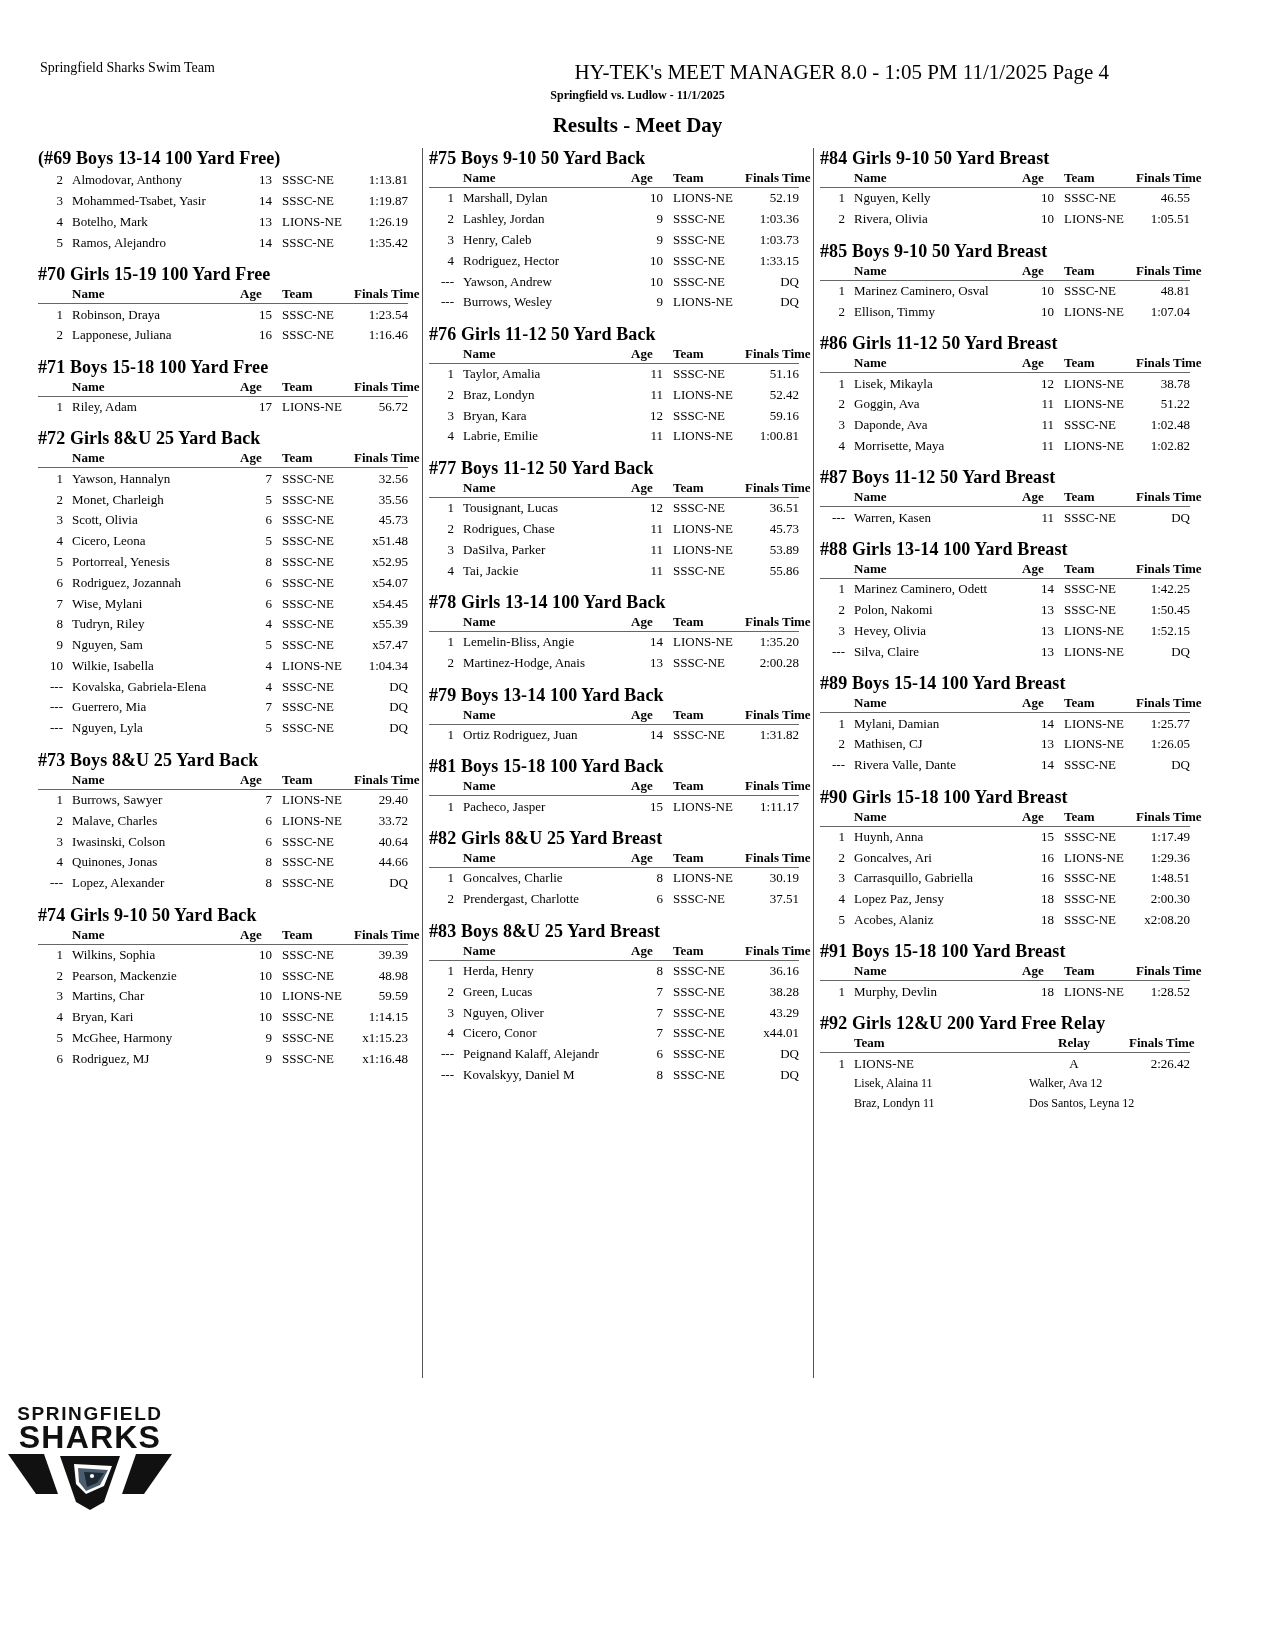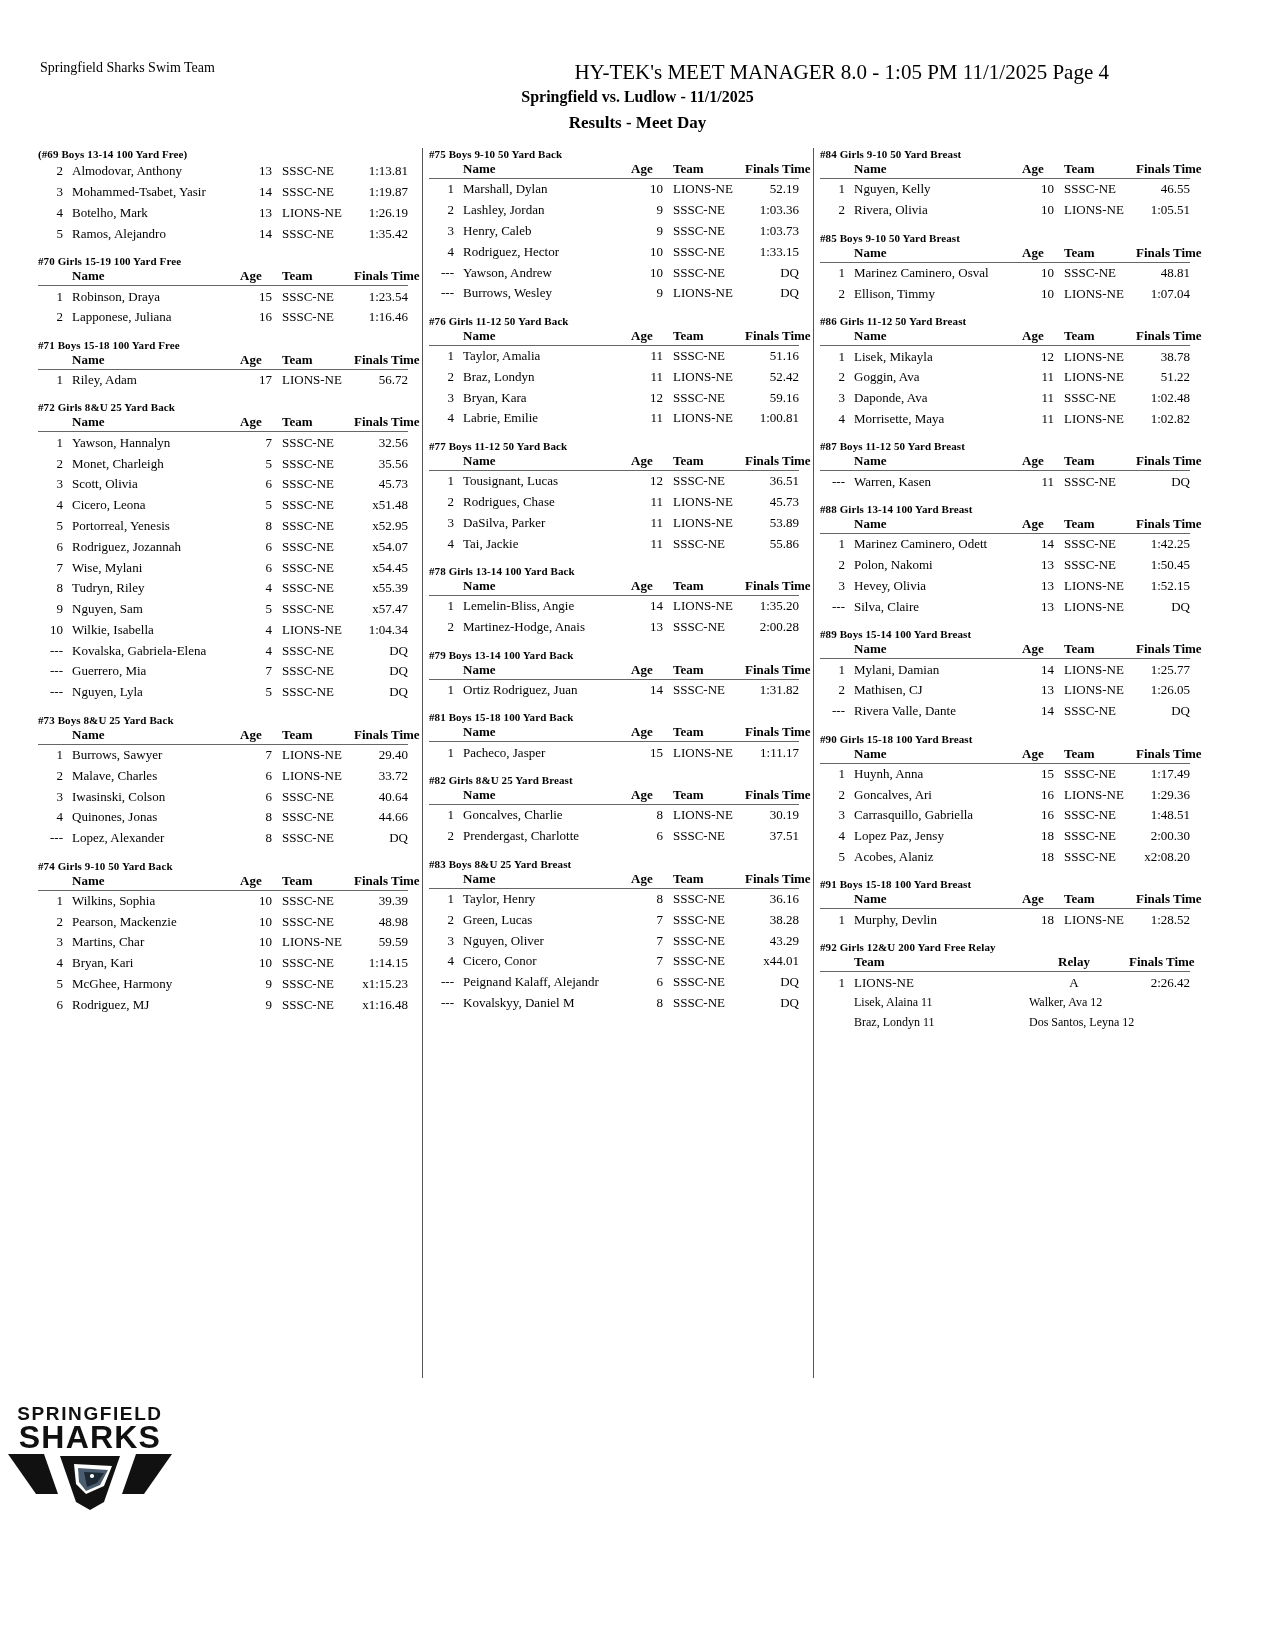--- a/index.html
+++ b/index.html
@@ -23,26 +23,26 @@
     font-size:14px;
   }
   .hdr-right {
     position:absolute; right:126px; top:0;
     font-size:21px;
     white-space:nowrap;
   }
   .meet-title {
     position:absolute; top:88px; left:0; right:0;
     text-align:center;
-    font-size:16px; font-weight:bold;
+    font-size:12px; font-weight:bold;
   }
   .meet-sub {
     position:absolute; top:113px; left:0; right:0;
     text-align:center;
-    font-size:17px; font-weight:bold;
+    font-size:21px; font-weight:bold;
   }
 
   
   .columns {
     position:absolute;
     top:148px; left:38px;
     width:1165px;
     height:1230px;
     display:flex;
   }
@@ -54,21 +54,21 @@
   .col-sep {
     width:1px;
     background:#555;
     margin:0 6px;
     flex:0 0 1px;
   }
 
   
   .event { margin-bottom:11px; }
   .event-title {
-    font-size:11px;
+    font-size:18px;
     font-weight:bold;
     margin-bottom:1px;
     white-space:nowrap;
     letter-spacing:0.1px;
   }
 
   table.res {
     width:100%;
     border-collapse:collapse;
     font-size:13px;
@@ -806,21 +806,21 @@
               <th class="t-place"></th>
               <th class="t-name">Name</th>
               <th class="t-age">Age</th>
               <th class="t-team">Team</th>
               <th class="t-time">Finals Time</th>
             </tr>
           </thead>
           <tbody>
             <tr>
               <td class="t-place">1</td>
-              <td class="t-name">Taylor, Henry</td>
+              <td class="t-name">Herda, Henry</td>
               <td class="t-age">8</td>
               <td class="t-team">SSSC-NE</td>
               <td class="t-time">36.16</td>
             </tr>
             <tr>
               <td class="t-place">2</td>
               <td class="t-name">Green, Lucas</td>
               <td class="t-age">7</td>
               <td class="t-team">SSSC-NE</td>
               <td class="t-time">38.28</td>

